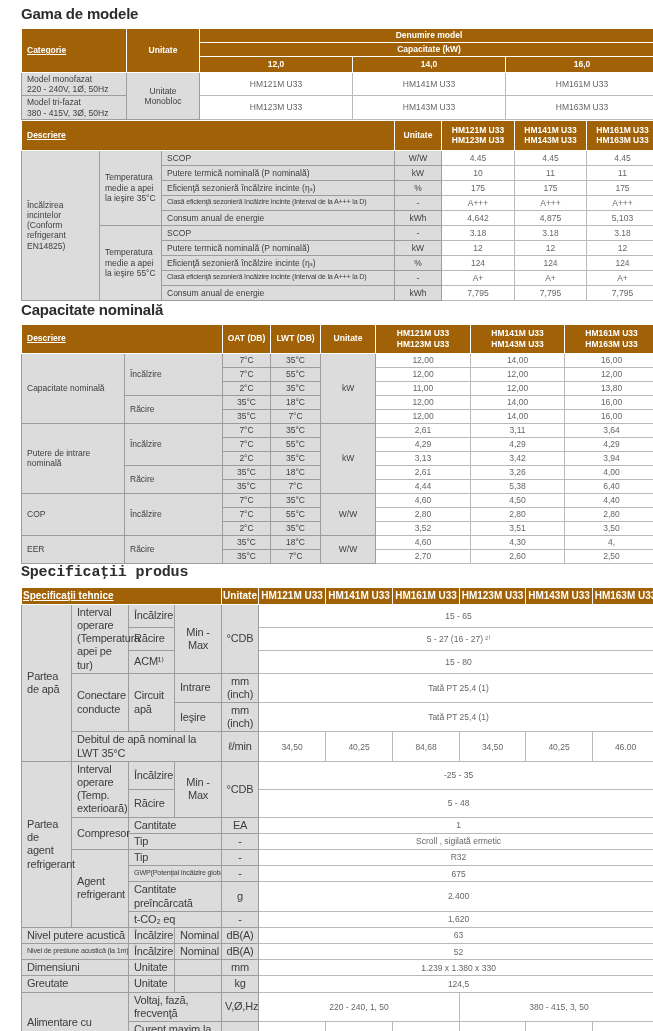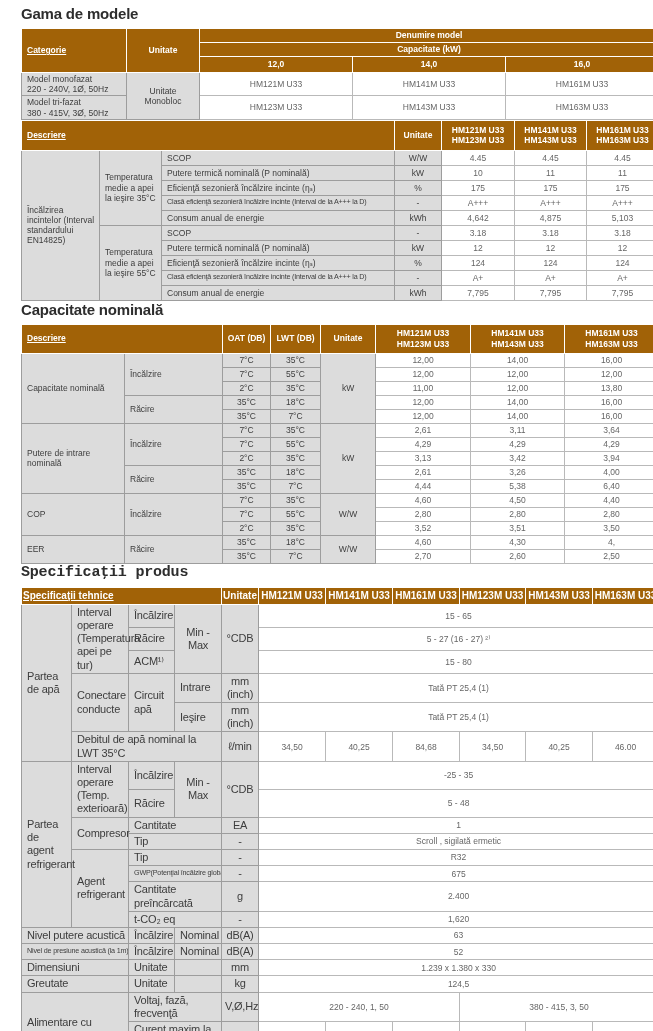--- a/index.html
+++ b/index.html
@@ -99,21 +99,21 @@
             <span class="ln">HM143M U33</span>
           </th>
         <th>
             <span class="ln">HM161M U33</span>
             <span class="ln">HM163M U33</span>
           </th>
       </tr>
     </thead>
     <tbody>
       <tr>
-        <td class="l" rowspan="10">Încălzirea incintelor (Interval standardului EN14825)</td>
+        <td class="l" rowspan="10">Încălzirea incintelor (Conform refrigerant EN14825)</td>
         <td class="l" rowspan="5">Temperatura medie a apei la ieşire 35°C</td>
         <td class="l">SCOP</td>
         <td class="c">W/W</td>
         <td class="v">4.45</td>
         <td class="v">4.45</td>
         <td class="v">4.45</td>
       </tr>
       <tr>
         <td class="l">Putere termică nominală (P nominală)</td>
         <td class="c">kW</td>

